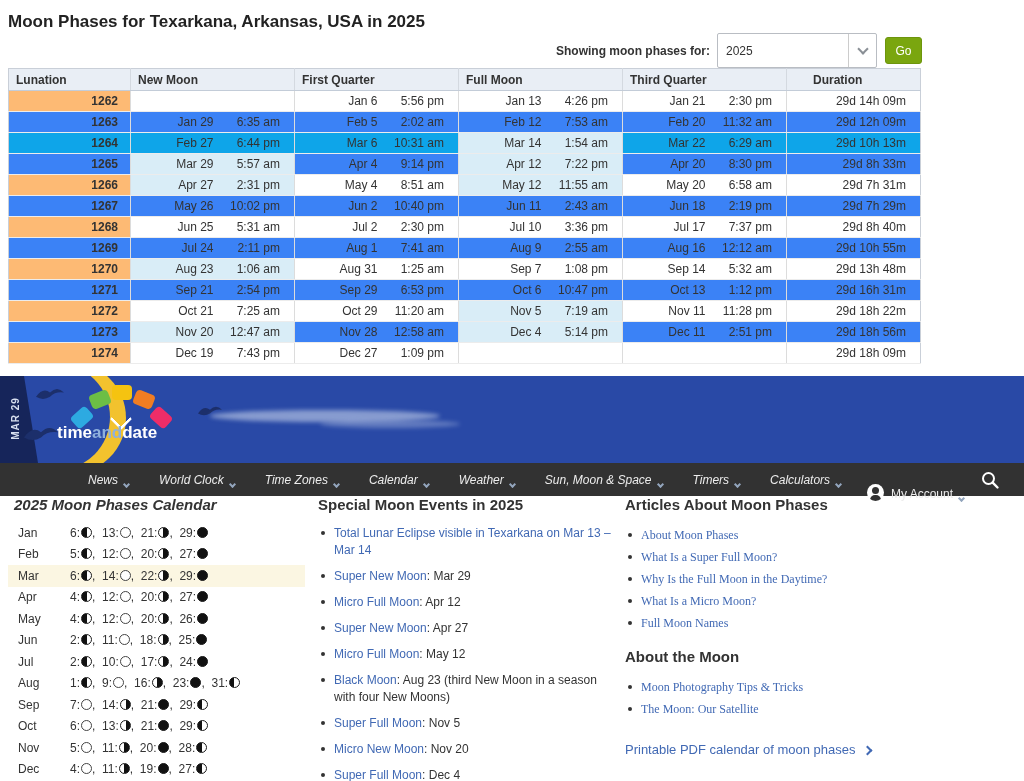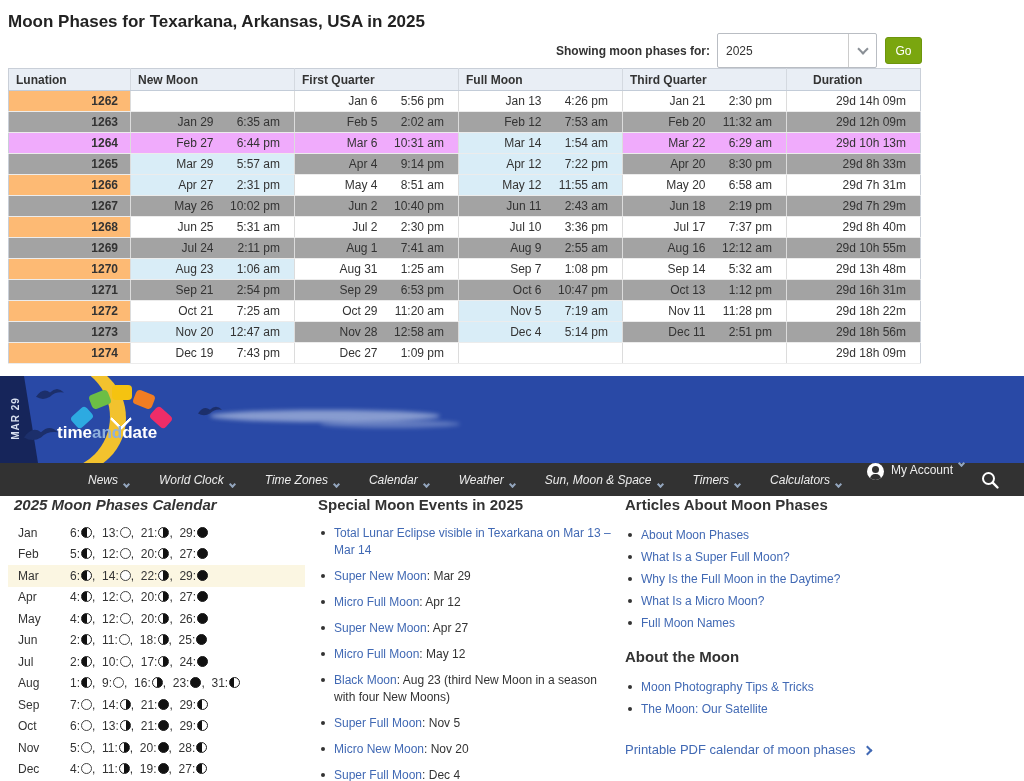--- a/index.html
+++ b/index.html
@@ -25,23 +25,23 @@
     border:1px solid #c9cfd8; font-size:12px; }
   #moon-table th { background:#e9eef5; color:#333; font-weight:bold; text-align:left; height:22px;
     border-bottom:1px solid #c3ccd8; padding:2px 0 2px 7px; }
   #moon-table th.h-lun { padding-left:7px; }
   #moon-table th.h-dur { padding-left:26px; border-left:1px solid #d4d9e0; }
   #moon-table th.h-grp { border-left:1px solid #d4d9e0; }
   #moon-table td { height:21px; padding:2px 0; border-bottom:1px solid #ececec; background:#fff; }
   #moon-table td.date { border-left:1px solid #dcdcdc; text-align:right; padding-right:5px; }
   #moon-table td.time { text-align:right; padding-right:14px; }
   #moon-table td.dur  { border-left:1px solid #dcdcdc; text-align:right; padding-right:14px; }
-  #moon-table tr.odd td { background:#a3a3a3; }
+  #moon-table tr.odd td { background:#3b82f6; }
   #moon-table td.lun { background:#fdba74; font-weight:bold; text-align:right; padding-right:12px; }
-  #moon-table tr.cream td { background:#f0abfc; }
+  #moon-table tr.cream td { background:#0ea5e9; }
   #moon-table td.blue { background:#d9edf7 !important; }
 
   
   #banner { position:absolute; top:376px; left:0; width:1024px; height:87px; background:#2949a6; overflow:hidden; }
   #banner-grad { position:absolute; left:24px; top:0; width:60px; height:100%;
     background:linear-gradient(90deg, rgba(255,255,255,0.25), rgba(255,255,255,0)); }
   #sun { position:absolute; left:14px; top:-14px; width:112px; height:112px; border-radius:50%; background:#f2c22e; }
   #sun-cover { position:absolute; left:4px; top:-12px; width:106px; height:106px; border-radius:50%; background:#2949a6; }
   #date-wedge { position:absolute; left:0; top:0; width:38px; height:100%; background:#16255a;
     clip-path:polygon(0 0, 24px 0, 38px 100%, 0 100%); }
@@ -61,21 +61,21 @@
   #wordmark { position:absolute; left:57px; top:47px; font-size:17px; font-weight:bold; color:#fff; letter-spacing:0; }
   #wordmark .and { color:#8fb0dc; font-weight:bold; }
 
   
   #navbar { position:absolute; top:463px; left:0; width:1024px; height:33px; background:#323232;
     display:flex; align-items:center; padding-left:88px; }
   .nav-item { display:flex; align-items:flex-end; margin-right:30px; cursor:pointer; white-space:nowrap;font-style:italic; }
   .nav-label { color:#ededed; font-size:12px; }
   .chev-nav { width:5px; height:5px; border-right:2px solid #93a5bd; border-bottom:2px solid #93a5bd;
     transform:rotate(45deg); margin:-2px 0 0 6px; display:inline-block; }
-  #account { position:absolute; right:60px; top:0; height:38px; display:flex; align-items:flex-start; cursor:pointer; }
+  #account { position:absolute; right:60px; top:0; height:38px; display:flex; align-items:flex-end; cursor:pointer; }
   #person-icon { width:17px; height:17px; border-radius:50%; background:#fff; position:relative; overflow:hidden; margin-right:7px; }
   #person-icon::before { content:""; position:absolute; left:5px; top:3px; width:7px; height:7px; border-radius:50%; background:#323232; }
   #person-icon::after { content:""; position:absolute; left:3px; top:11px; width:11px; height:8px; border-radius:5px 5px 0 0; background:#323232; }
   #account-label { color:#ededed; font-size:12px; }
   #search-btn { position:absolute; right:24px; top:7px; width:20px; height:20px; cursor:pointer; }
 
   
   .col-h { font-size:15px; font-weight:bold; color:#333; }
   #cal-col { position:absolute; left:8px; top:496px; width:297px; }
   #cal-col .col-h { padding-left:6px; margin-bottom:9px;font-style:italic; }
@@ -92,21 +92,21 @@
 
   #events-col { position:absolute; left:318px; top:496px; width:300px; }
   #events-col .col-h { margin-bottom:12px; }
   #events-list { list-style:none; }
   #events-list li { position:relative; padding-left:16px; margin-bottom:9px; font-size:12px; line-height:17px; color:#333; }
   #events-list li::before { content:""; position:absolute; left:3px; top:6px; width:4px; height:4px; border-radius:50%; background:#333; }
   a.link { color:#4169b4; text-decoration:none; cursor:pointer; }
 
   #articles-col { position:absolute; left:625px; top:496px; width:390px; }
   #articles-col .col-h { margin-bottom:11px; }
-  .link-list { list-style:none; margin-bottom:14px; }
+  .link-list { list-style:none; margin-bottom:14px;font-family:Liberation Serif, serif; }
   .link-list li { position:relative; padding-left:16px; font-size:12px; line-height:22px; color:#333; }
   .link-list li::before { content:""; position:absolute; left:3px; top:9px; width:4px; height:4px; border-radius:50%; background:#333; }
   #about-h { margin-top:6px; margin-bottom:9px; }
   #pdf-link { display:inline-block; margin-top:8px; font-size:13px; color:#4169b4; cursor:pointer; }
   .chev-right { display:inline-block; width:7px; height:7px; border-right:2px solid #4169b4; border-bottom:2px solid #4169b4;
     transform:rotate(-45deg); margin-left:8px; }
 </style>
 </head>
 <body>
 

